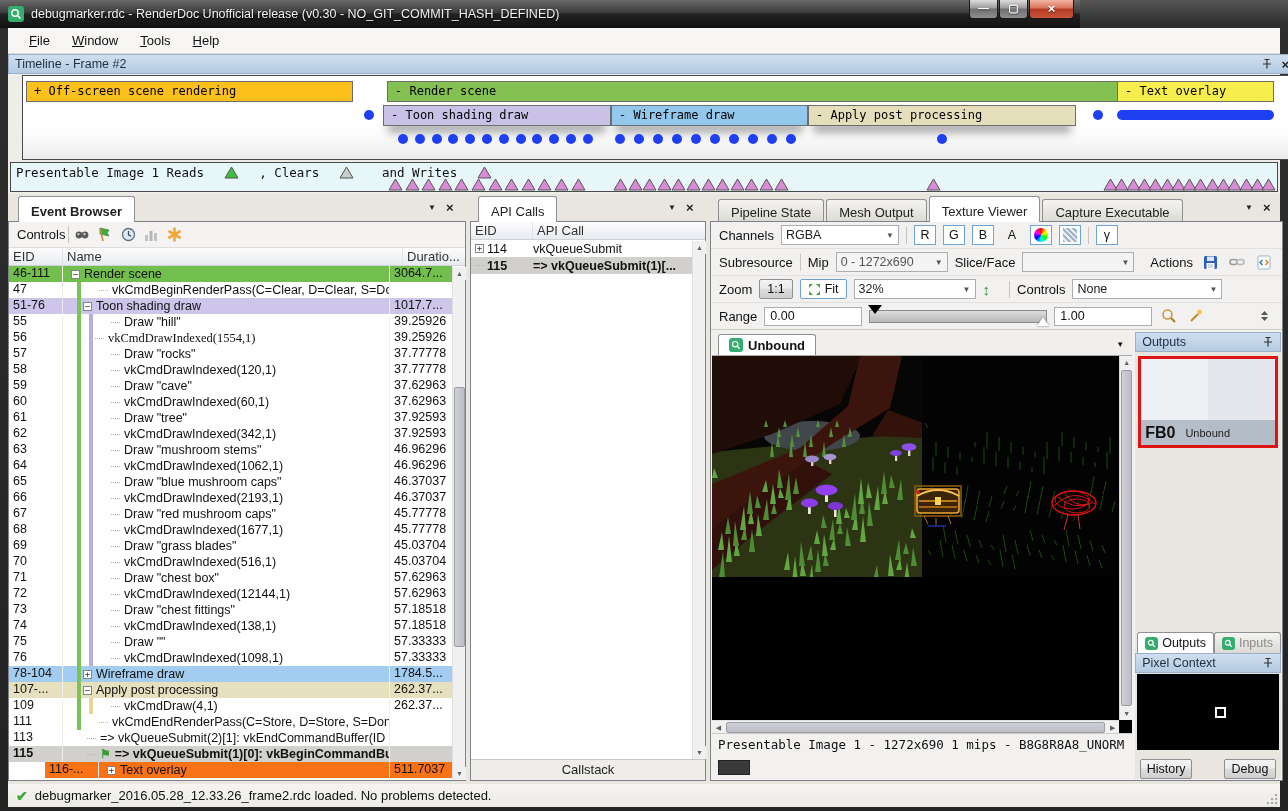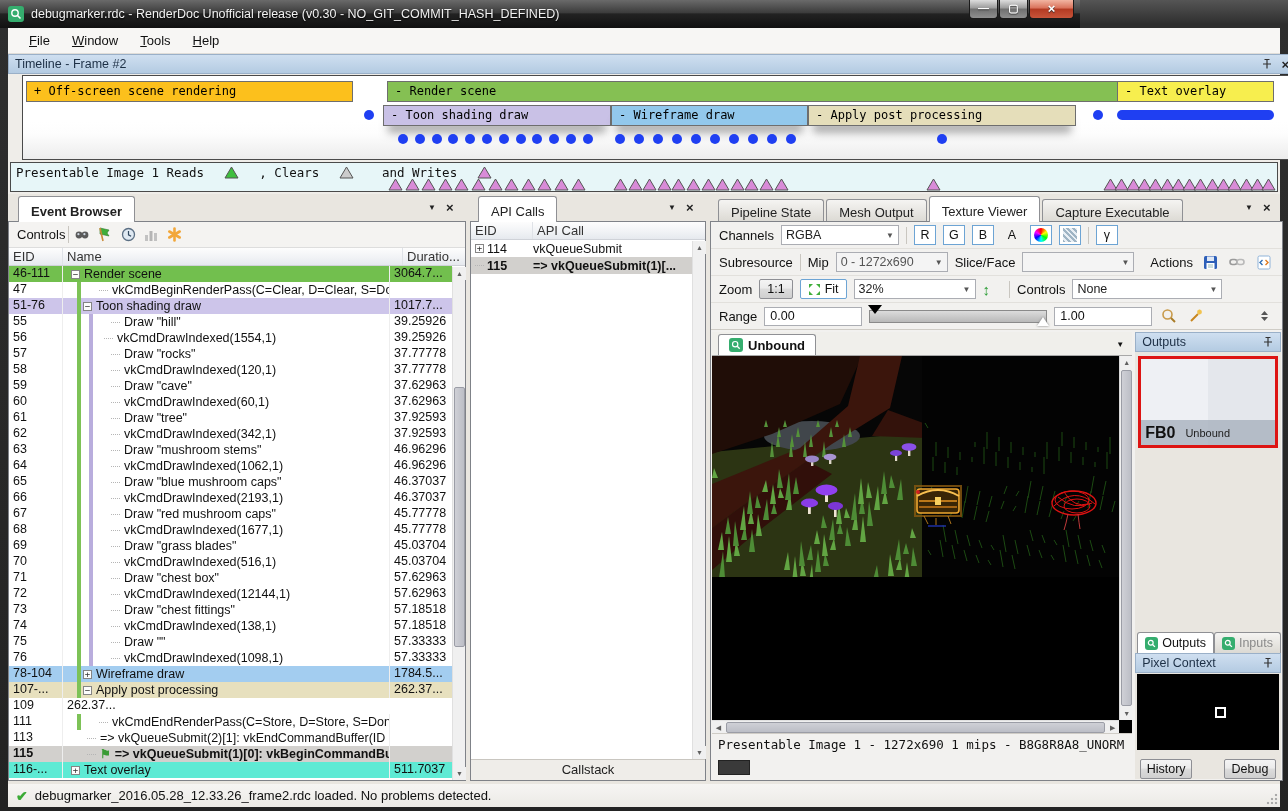--- a/index.html
+++ b/index.html
@@ -76,21 +76,21 @@
   .colhdr { display:flex; height:18px; background:linear-gradient(180deg,#fdfdfd,#f0f2f5 60%,#e6e9ee);
     border-bottom:1px solid #cfd2d8; color:#333; }
   .colhdr > div { padding:1px 4px; border-right:1px solid #dfe2e7; overflow:hidden; white-space:nowrap; }
   .listwrap { position:relative; overflow:hidden; }
   .erow { display:flex; height:16px; font-size:12.5px; white-space:nowrap; }
   .erow > .c-eid { width:54px; flex:none; padding:0 0 0 4px; border-right:1px solid #eee; overflow:hidden; }
   .erow > .c-name { flex:1; position:relative; overflow:hidden; border-right:1px solid #eee; }
   .erow > .c-dur { width:62px; flex:none; padding-left:4px; overflow:hidden; }
   .erow.bg-green { background:#72bf4e; } .erow.bg-purple { background:#cdc5ea; }
   .erow.bg-blue { background:#a3cdf0; } .erow.bg-tan { background:#e7e0be; }
-  .erow.bg-yellow { background:#5eead4; } .erow.bg-sel { background:#d2d0cd; }
+  .erow.bg-yellow { background:#f97316;margin-left:36px; } .erow.bg-sel { background:#d2d0cd; }
   .erow.boldrow { font-weight:bold; }
   .gbar { position:absolute; top:0; bottom:0; width:4px; }
   .gbar.g { background:#7dc257; } .gbar.p { background:#b9addd; } .gbar.t { background:#e3d898; }
   .nm { position:absolute; top:0; line-height:16px; display:flex; align-items:center; gap:4px; }
   .expbox { width:9px; height:9px; border:1px solid #858585; background:#fcfcfc; font-size:9px;
     line-height:7px; text-align:center; color:#333; flex:none; font-family:"DejaVu Sans Mono",monospace; }
   .dotln { width:9px; border-top:1px dotted #b5b5b5; flex:none; }
   .flagglyph { color:#3a9b35; font-size:12px; }
   .scroll-v { position:absolute; right:0; width:13px; background:#f0f0f0; border-left:1px solid #e0e0e0; }
   .scroll-v .arr { position:absolute; left:0; width:13px; height:13px; color:#606060; font-size:7px;
@@ -490,21 +490,21 @@
               <span>Draw "hill"</span>
             </span>
           </div>
           <div class="c-dur">39.25926</div>
         </div>
         <div class="erow">
           <div class="c-eid">56</div>
           <div class="c-name">
             <span class="gbar g" style="left: 14px;"></span>
             <span class="gbar p" style="left: 26px;"></span>
-            <span class="nm" style="left: 41px;">
+            <span class="nm" style="left: 32px; font-family: Liberation Serif, serif;">
               <span class="dotln"></span>
               <span>vkCmdDrawIndexed(1554,1)</span>
             </span>
           </div>
           <div class="c-dur">39.25926</div>
         </div>
         <div class="erow">
           <div class="c-eid">57</div>
           <div class="c-name">
             <span class="gbar g" style="left: 14px;"></span>
@@ -761,20 +761,28 @@
             <span class="gbar g" style="left: 14px;"></span>
             <span class="nm" style="left: 20px;">
               <span class="expbox">−</span>
               <span>Apply post processing</span>
             </span>
           </div>
           <div class="c-dur">262.37...</div>
         </div>
         <div class="erow">
           <div class="c-eid">109</div>
+          <div class="c-name">
+            <span class="gbar g" style="left: 14px;"></span>
+            <span class="gbar t" style="left: 26px;"></span>
+            <span class="nm" style="left: 48px;">
+              <span class="dotln"></span>
+              <span>vkCmdDraw(4,1)</span>
+            </span>
+          </div>
           <div class="c-dur">262.37...</div>
         </div>
         <div class="erow">
           <div class="c-eid">111</div>
           <div class="c-name">
             <span class="gbar g" style="left: 14px;"></span>
             <span class="nm" style="left: 36px;">
               <span class="dotln"></span>
               <span>vkCmdEndRenderPass(C=Store, D=Store, S=Don't Care)</span>
             </span>

